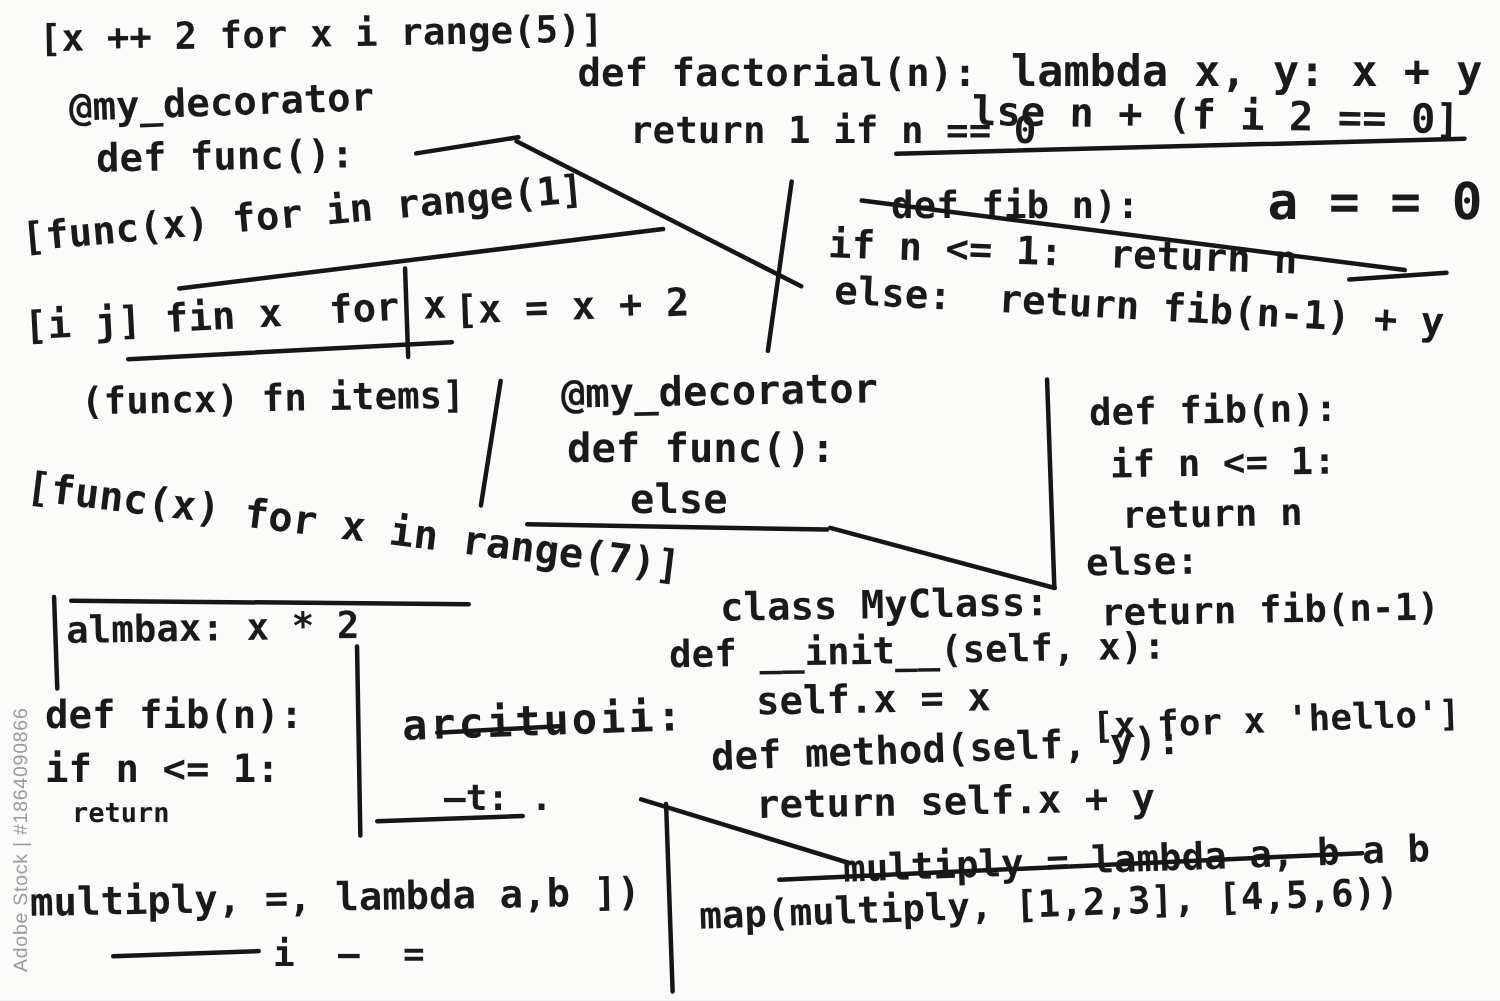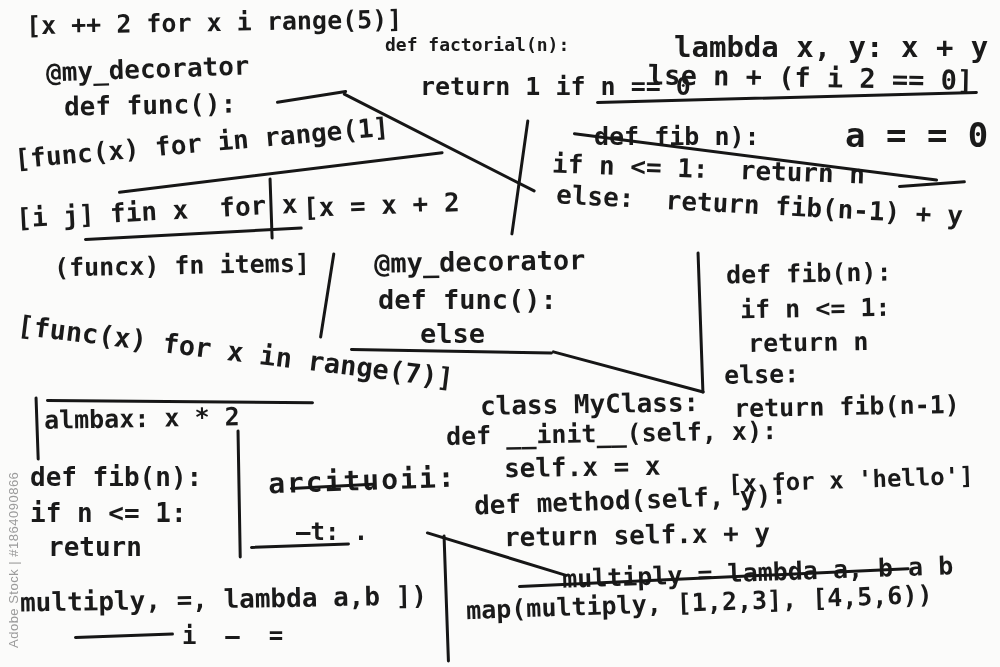--- a/index.html
+++ b/index.html
@@ -25,21 +25,21 @@
 </style>
 </head>
 <body>
 
 <div id="canvas">
 
   <div class="frag" style="left:26px;top:10px;font-size:25px;transform:rotate(-1deg);">[x ++ 2 for x i range(5)]</div>
   <div class="frag" style="left:46px;top:56px;font-size:26px;transform:rotate(-2deg);">@my_decorator</div>
   <div class="frag" style="left:64px;top:92px;font-size:26px;transform:rotate(-1deg);">def func():</div>
   <div class="frag" style="left:14px;top:130px;font-size:26px;transform:rotate(-5deg);">[func(x) for in range(1]</div>
-  <div class="frag" style="left:385px;top:36px;font-size:18px;">def factorial(n):</div>
+  <div class="frag" style="left:385px;top:36px;font-size:26px;">def factorial(n):</div>
   <div class="frag" style="left:420px;top:74px;font-size:25px;">return 1 if n == 0</div>
   <div class="frag" style="left:648px;top:32px;font-size:29px;margin-left:26px;">lambda x, y: x + y</div>
   <div class="frag" style="left:648px;top:64px;font-size:27px;transform:rotate(1deg);">lse n + (f i 2 == 0]</div>
   <div class="frag" style="left:594px;top:124px;font-size:25px;">def fib n):</div>
   <div class="frag" style="left:845px;top:118px;font-size:34px;">a = = 0</div>
   <div class="frag" style="left:552px;top:156px;font-size:26px;transform:rotate(2deg);">if n &lt;= 1:  return n</div>
   <div class="frag" style="left:556px;top:192px;font-size:26px;transform:rotate(3deg);">else:  return fib(n-1) + y</div>
   <div class="frag" style="left:16px;top:198px;font-size:26px;transform:rotate(-3deg);">[i j] fin x  for x</div>
   <div class="frag" style="left:303px;top:192px;font-size:26px;transform:rotate(-2deg);">[x = x + 2</div>
   <div class="frag" style="left:54px;top:253px;font-size:25px;transform:rotate(-1deg);">(funcx) fn items]</div>
@@ -48,21 +48,21 @@
   <div class="frag" style="left:420px;top:320px;font-size:27px;">else</div>
   <div class="frag" style="left:726px;top:261px;font-size:25px;transform:rotate(-1deg);">def fib(n):</div>
   <div class="frag" style="left:740px;top:296px;font-size:25px;transform:rotate(-1deg);">if n &lt;= 1:</div>
   <div class="frag" style="left:748px;top:330px;font-size:25px;transform:rotate(-1deg);">return n</div>
   <div class="frag" style="left:724px;top:362px;font-size:25px;transform:rotate(-1deg);">else:</div>
   <div class="frag" style="left:734px;top:394px;font-size:25px;transform:rotate(-1deg);">return fib(n-1)</div>
   <div class="frag" style="left:16px;top:338px;font-size:27px;transform:rotate(7deg);">[func(x) for x in range(7)]</div>
   <div class="frag" style="left:44px;top:406px;font-size:25px;transform:rotate(-1deg);">almbax: x * 2</div>
   <div class="frag" style="left:30px;top:464px;font-size:26px;">def fib(n):</div>
   <div class="frag" style="left:30px;top:500px;font-size:26px;">if n &lt;= 1:</div>
-  <div class="frag" style="left:48px;top:534px;font-size:26px;">return</div>
+  <div class="frag" style="left:48px;top:534px;font-size:18px;">return</div>
   <div class="frag" style="left:268px;top:466px;font-size:28px;letter-spacing:2px;transform:rotate(-2deg);">arcituoii:</div>
   <div class="frag" style="left:480px;top:391px;font-size:26px;transform:rotate(-1deg);">class MyClass:</div>
   <div class="frag" style="left:446px;top:421px;font-size:25px;transform:rotate(-1deg);">def __init__(self, x):</div>
   <div class="frag" style="left:504px;top:454px;font-size:26px;transform:rotate(-1deg);">self.x = x</div>
   <div class="frag" style="left:474px;top:487px;font-size:26px;transform:rotate(-2deg);">def method(self, y):</div>
   <div class="frag" style="left:504px;top:522px;font-size:26px;transform:rotate(-1deg);">return self.x + y</div>
   <div class="frag" style="left:728px;top:468px;font-size:24px;transform:rotate(-2deg);">[x for x 'hello']</div>
   <div class="frag" style="left:296px;top:520px;font-size:24px;">—t: .</div>
   <div class="frag" style="left:562px;top:560px;font-size:25px;transform:rotate(-2deg);">multiply = lambda a, b a b</div>
   <div class="frag" style="left:466px;top:590px;font-size:25px;transform:rotate(-2deg);">map(multiply, [1,2,3], [4,5,6))</div>

